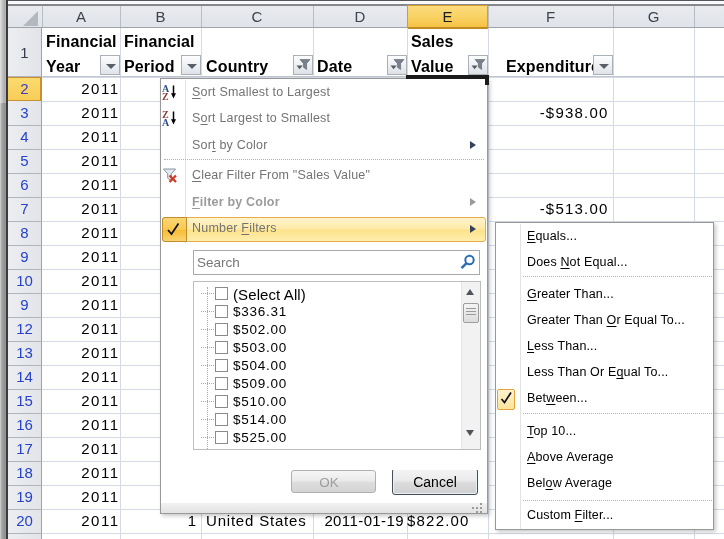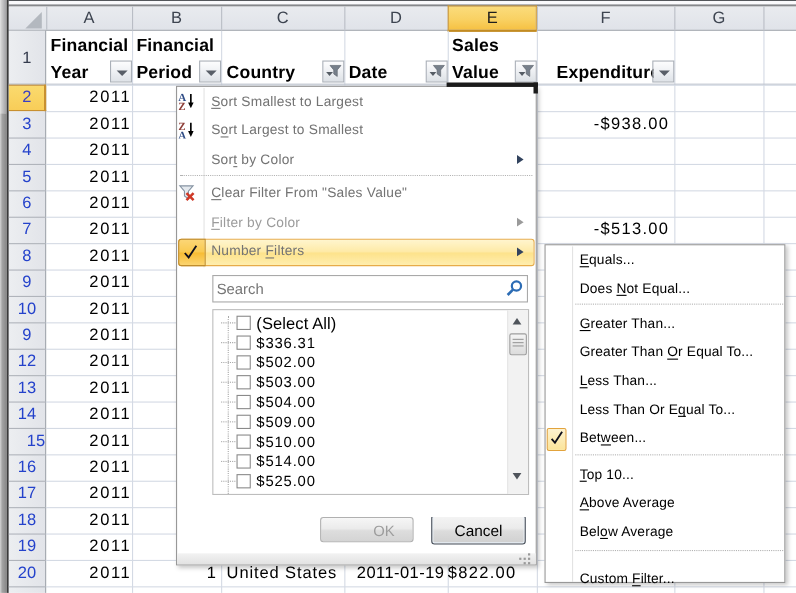--- a/index.html
+++ b/index.html
@@ -63,21 +63,21 @@
 <div class="rn" style="top:269px;">10</div>
 <div class="abs" style="left:8px;top:293px;width:34px;height:1px;background:#b0b4bb;"></div>
 <div class="rn" style="top:293px;">9</div>
 <div class="abs" style="left:8px;top:317px;width:34px;height:1px;background:#b0b4bb;"></div>
 <div class="rn" style="top:317px;">12</div>
 <div class="abs" style="left:8px;top:341px;width:34px;height:1px;background:#b0b4bb;"></div>
 <div class="rn" style="top:341px;">13</div>
 <div class="abs" style="left:8px;top:365px;width:34px;height:1px;background:#b0b4bb;"></div>
 <div class="rn" style="top:365px;">14</div>
 <div class="abs" style="left:8px;top:389px;width:34px;height:1px;background:#b0b4bb;"></div>
-<div class="rn" style="top:389px;text-align:right;">15</div>
+<div class="rn" style="top:389px;">15</div>
 <div class="abs" style="left:8px;top:413px;width:34px;height:1px;background:#b0b4bb;"></div>
 <div class="rn" style="top:413px;">16</div>
 <div class="abs" style="left:8px;top:437px;width:34px;height:1px;background:#b0b4bb;"></div>
 <div class="rn" style="top:437px;">17</div>
 <div class="abs" style="left:8px;top:461px;width:34px;height:1px;background:#b0b4bb;"></div>
 <div class="rn" style="top:461px;">18</div>
 <div class="abs" style="left:8px;top:485px;width:34px;height:1px;background:#b0b4bb;"></div>
 <div class="rn" style="top:485px;">19</div>
 <div class="abs" style="left:8px;top:509px;width:34px;height:1px;background:#b0b4bb;"></div>
 <div class="rn" style="top:509px;">20</div>
@@ -169,21 +169,21 @@
 <div class="cell date" style="left:313px;top:513px;width:91px;text-align:right;">2011-01-19</div>
 <div class="cell money" style="left:407px;top:513px;width:76px;text-align:left;">$822.00</div>
 <div class="abs" style="left:406px;top:75px;width:83px;height:4px;background:#1b1b1b;z-index:30;"></div>
 <div class="abs" style="left:485px;top:75px;width:4px;height:10px;background:#1b1b1b;z-index:30;"></div>
 <div class="abs" style="left:160px;top:78px;width:328px;height:436px;box-sizing:border-box;background:#fff;border:1px solid #989898;box-shadow:2px 2px 4px rgba(0,0,0,0.22);z-index:20;"></div>
 <div class="abs" style="left:185px;top:80px;width:1px;height:163px;background:#e3e3e3;z-index:21;"></div>
 <div class="mi" style="top:85.5px;z-index:21;"><u>S</u>ort Smallest to Largest</div>
 <div class="mi" style="top:112px;z-index:21;">S<u>o</u>rt Largest to Smallest</div>
 <div class="mi" style="top:138.5px;z-index:21;">Sor<u>t</u> by Color</div>
 <div class="mi" style="top:168.5px;z-index:21;"><u>C</u>lear Filter From "Sales Value"</div>
-<div class="mi" style="top:195.5px;z-index:21;color:#9b9b9b;"><u>F</u>ilter by Color</div>
+<div class="mi" style="top:195.5px;z-index:21;color:#9b9b9b;font-weight:bold;"><u>F</u>ilter by Color</div>
 <div class="abs" style="left:164px;top:159px;width:320px;height:0;border-top:1px dotted #b2b2b2;z-index:21;"></div>
 <svg class="abs" style="left:162px;top:84.5px;z-index:21;" width="16" height="15">
     <text x="0" y="7" font-family="Liberation Serif" font-size="10" font-weight="bold" fill="#2d4b85">A</text>
     <text x="0" y="15" font-family="Liberation Serif" font-size="10" font-weight="bold" fill="#8d3d37">Z</text>
     <path d="M11.5 0.5 V9" stroke="#000" stroke-width="1.5" fill="none"></path>
     <path d="M9 8.2 L11.5 13.5 L14 8.2 Z" fill="#000"></path>
   </svg>
 <svg class="abs" style="left:162px;top:111px;z-index:21;" width="16" height="15">
     <text x="0" y="7" font-family="Liberation Serif" font-size="10" font-weight="bold" fill="#8d3d37">Z</text>
     <text x="0" y="15" font-family="Liberation Serif" font-size="10" font-weight="bold" fill="#2d4b85">A</text>
@@ -240,21 +240,21 @@
 <div class="txt" style="left:233px;top:429.5px;font-size:13.5px;letter-spacing:0.75px;z-index:22;">$525.00</div>
 <div class="abs" style="left:193px;top:449.5px;width:288px;height:20px;background:#fff;z-index:22;"></div>
 <div class="abs" style="left:461px;top:281.5px;width:19px;height:167px;background:#f2f2f2;border-left:1px solid #e6e6e6;box-sizing:border-box;z-index:23;"></div>
 <div class="abs" style="left:466px;top:289px;width:0;height:0;border-left:4.5px solid transparent;border-right:4.5px solid transparent;border-bottom:6px solid #4f545b;z-index:24;"></div>
 <div class="abs" style="left:466px;top:430px;width:0;height:0;border-left:4.5px solid transparent;border-right:4.5px solid transparent;border-top:6px solid #4f545b;z-index:24;"></div>
 <div class="abs" style="left:462.5px;top:302.5px;width:16px;height:20px;box-sizing:border-box;border:1px solid #9d9d9d;border-radius:2px;background:linear-gradient(180deg,#f4f4f4,#dcdcdc);z-index:24;"></div>
 <div class="abs" style="left:465.5px;top:308px;width:10px;height:1px;background:#9a9a9a;z-index:25;"></div>
 <div class="abs" style="left:465.5px;top:311px;width:10px;height:1px;background:#9a9a9a;z-index:25;"></div>
 <div class="abs" style="left:465.5px;top:314px;width:10px;height:1px;background:#9a9a9a;z-index:25;"></div>
 <div class="abs" style="left:291px;top:470px;width:84.5px;height:23px;box-sizing:border-box;border:1px solid #b0b0b0;border-radius:3px;background:linear-gradient(180deg,#f6f6f6 0%,#ebebeb 45%,#dddddd 55%,#d4d4d4 100%);z-index:21;"></div>
-<div class="txt" style="left:291px;top:475px;width:76px;text-align:center;font-size:13.5px;color:#9d9d9d;z-index:21;padding-left:20px;">OK</div>
+<div class="txt" style="left:291px;top:475px;width:76px;text-align:center;font-size:13.5px;color:#9d9d9d;z-index:21;">OK</div>
 <div class="abs" style="left:392px;top:467.5px;width:86px;height:27px;box-sizing:border-box;border:1px solid #454d58;border-radius:3px;background:linear-gradient(180deg,#f4f4f4 0%,#ebebeb 45%,#dcdcdc 55%,#d0d0d0 100%);box-shadow:inset 0 0 0 1px #e8f0f8;z-index:21;"></div>
 <div class="txt" style="left:392px;top:473.5px;width:86px;text-align:center;font-size:14px;color:#000;z-index:21;">Cancel</div>
 <div class="abs" style="left:161px;top:503px;width:326px;height:10px;background:linear-gradient(180deg,#f2f2f2,#e2e2e2);z-index:21;"></div>
 <div class="abs" style="left:472px;top:507px;width:2px;height:2px;background:#9a9a9a;z-index:22;"></div>
 <div class="abs" style="left:476px;top:507px;width:2px;height:2px;background:#9a9a9a;z-index:22;"></div>
 <div class="abs" style="left:480px;top:507px;width:2px;height:2px;background:#9a9a9a;z-index:22;"></div>
 <div class="abs" style="left:476px;top:511px;width:2px;height:2px;background:#9a9a9a;z-index:22;"></div>
 <div class="abs" style="left:480px;top:511px;width:2px;height:2px;background:#9a9a9a;z-index:22;"></div>
 <div class="abs" style="left:480px;top:503px;width:2px;height:2px;background:#9a9a9a;z-index:22;"></div>
 <div class="abs" style="left:494.5px;top:222px;width:219.5px;height:308px;box-sizing:border-box;background:#fff;border:1px solid #989898;box-shadow:2px 2px 4px rgba(0,0,0,0.22);z-index:40;"></div>
@@ -262,19 +262,19 @@
 <div class="smi" style="top:229.8px;z-index:41;"><u>E</u>quals...</div>
 <div class="smi" style="top:255.8px;z-index:41;">Does <u>N</u>ot Equal...</div>
 <div class="smi" style="top:288.3px;z-index:41;"><u>G</u>reater Than...</div>
 <div class="smi" style="top:314.3px;z-index:41;">Greater Than <u>O</u>r Equal To...</div>
 <div class="smi" style="top:340.3px;z-index:41;"><u>L</u>ess Than...</div>
 <div class="smi" style="top:366.3px;z-index:41;">Less Than Or E<u>q</u>ual To...</div>
 <div class="smi" style="top:392.3px;z-index:41;">Bet<u>w</u>een...</div>
 <div class="smi" style="top:424.8px;z-index:41;"><u>T</u>op 10...</div>
 <div class="smi" style="top:450.8px;z-index:41;"><u>A</u>bove Average</div>
 <div class="smi" style="top:476.8px;z-index:41;">Bel<u>o</u>w Average</div>
-<div class="smi" style="top:509.29999999999995px;z-index:41;margin-top:11px;">Custom <u>F</u>ilter...</div>
+<div class="smi" style="top:509.29999999999995px;z-index:41;">Custom <u>F</u>ilter...</div>
 <div class="abs" style="left:523px;top:276px;width:189px;height:0;border-top:1px dotted #b2b2b2;z-index:41;"></div>
 <div class="abs" style="left:523px;top:413px;width:189px;height:0;border-top:1px dotted #b2b2b2;z-index:41;"></div>
 <div class="abs" style="left:523px;top:499.5px;width:189px;height:0;border-top:1px dotted #b2b2b2;z-index:41;"></div>
 <div class="abs" style="left:497px;top:388.5px;width:17.5px;height:21px;box-sizing:border-box;border:1px solid #e2a33c;border-radius:2px;background:linear-gradient(180deg,#fdf2d0,#fbe49a);z-index:41;"></div>
 <svg class="abs" style="left:499px;top:391px;z-index:42;" width="16" height="16">
 <path d="M2.5 8 L5.5 11.5 L12 1.5" stroke="#10101c" stroke-width="1.7" fill="none"></path>
   </svg>
 </body></html>

